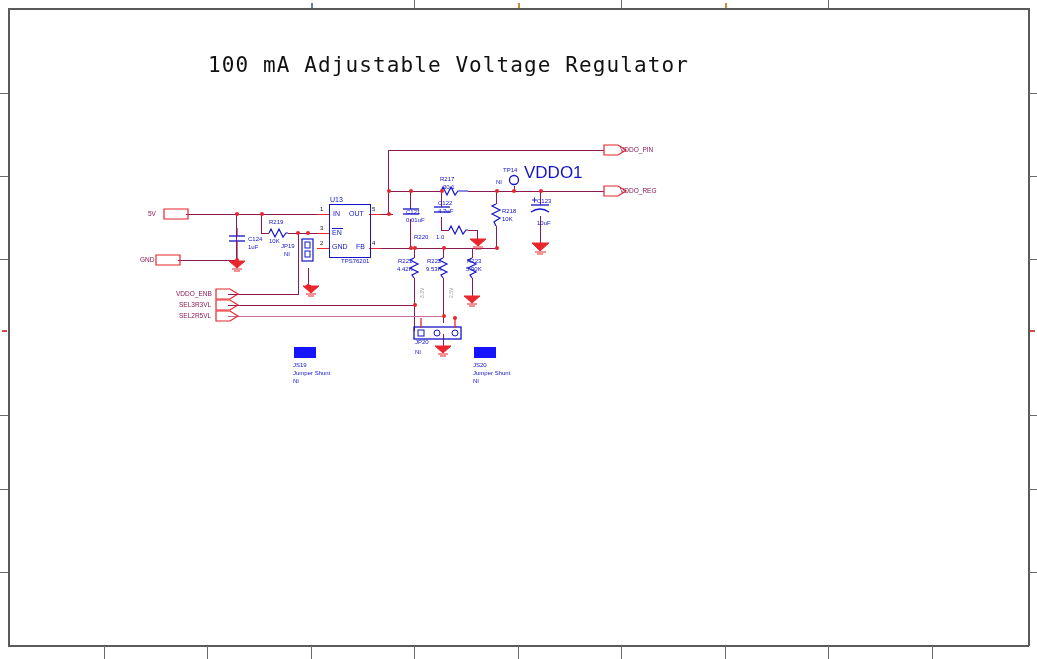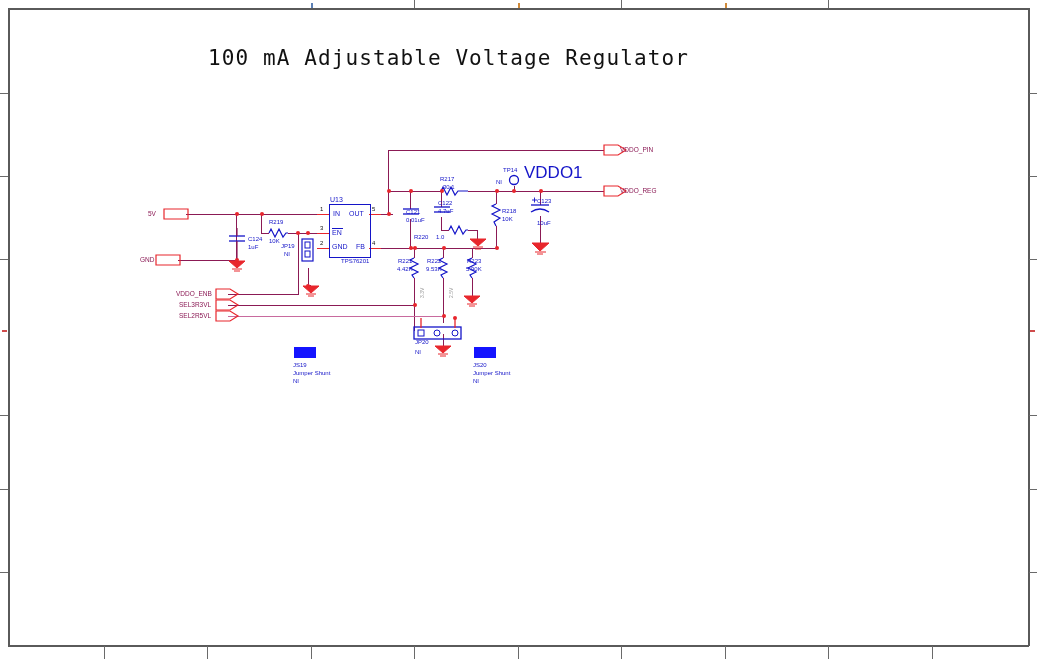--- a/index.html
+++ b/index.html
@@ -9,21 +9,21 @@
   #sheet{position:absolute;left:0;top:0;width:1037px;height:659px;}
 
   
   .frame-border{position:absolute;background:#5a5a5a;}
   .frame-tick{position:absolute;background:#6a6a6a;}
   .frame-tick-blue{position:absolute;background:#5b7fb5;}
   .frame-tick-red{position:absolute;background:#cf4b4b;}
   .frame-tick-orange{position:absolute;background:#d08a3a;}
 
   
-  #title{position:absolute;left:208px;top:46px;
+  #title{position:absolute;left:208px;top:53px;
          font-family:"DejaVu Sans Mono","Liberation Mono",monospace;
          font-size:21px;letter-spacing:1.1px;color:#111;white-space:nowrap;}
 
   
   .w{position:absolute;background:#8b1a55;}
   .wr{position:absolute;background:#e8262c;}
   .wpink{position:absolute;background:#c86a9e;}
 
   
   .dot{position:absolute;width:4px;height:4px;border-radius:50%;

